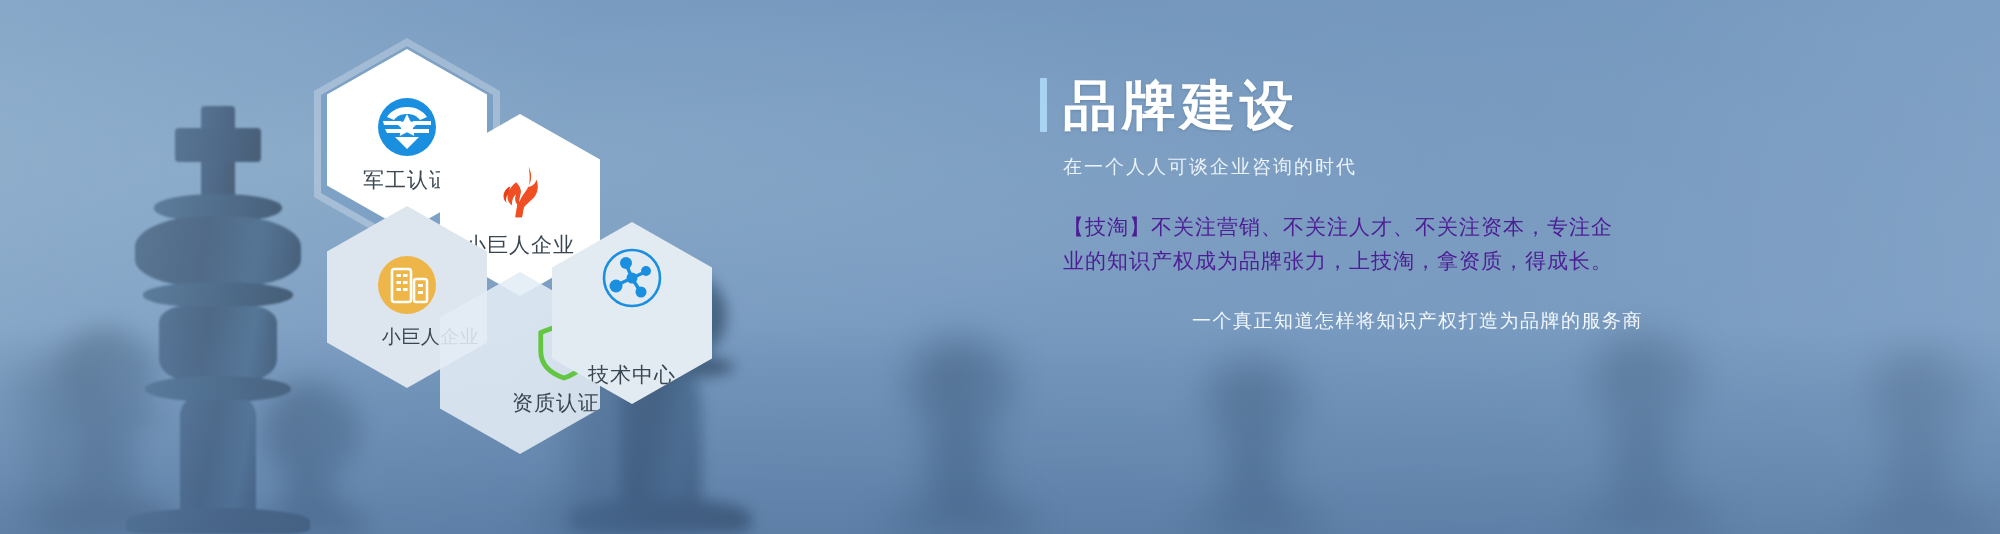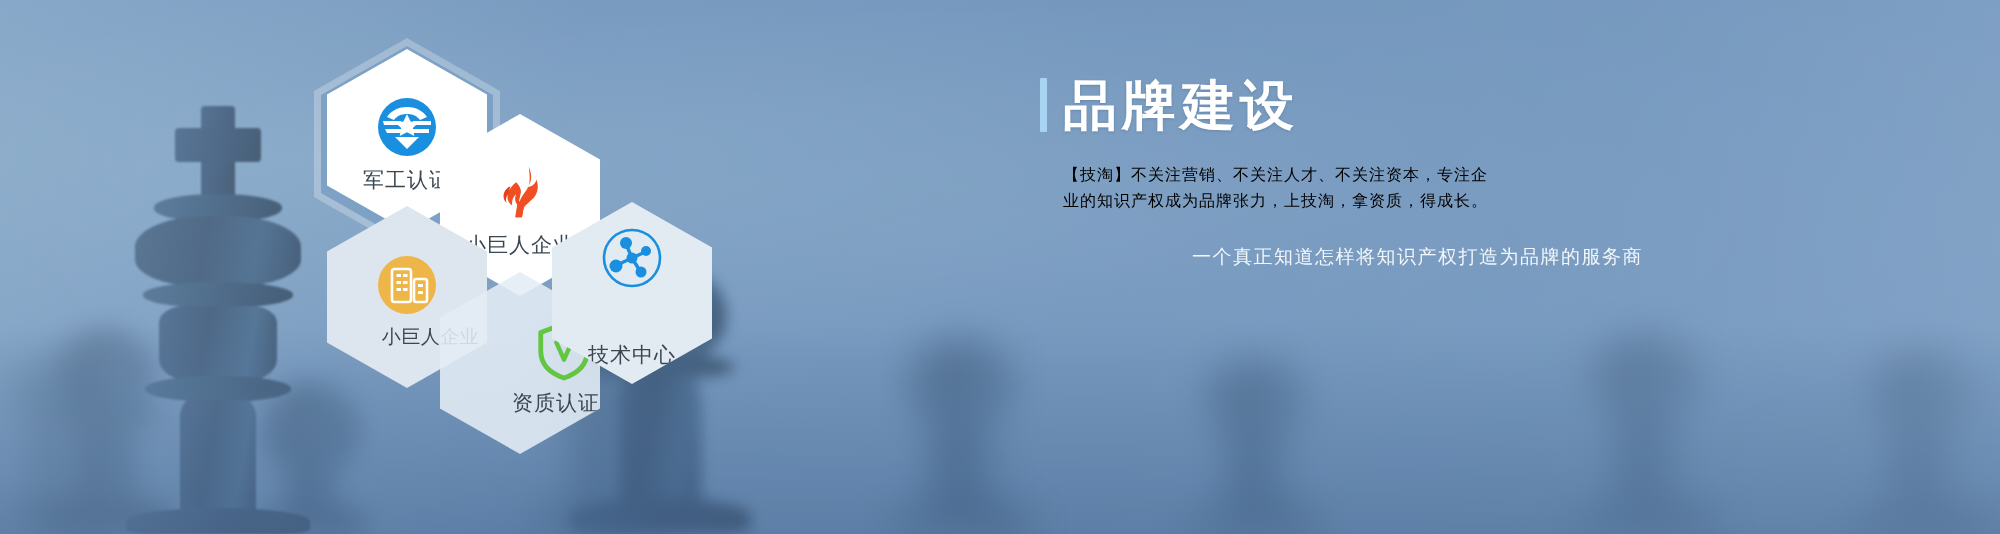--- a/index.html
+++ b/index.html
@@ -181,22 +181,22 @@
   .subtitle {
     margin-top: 22px;
     margin-left: 23px;
     font-size: 19px;
     color: #eaf2fa;
     letter-spacing: 2px;
   }
   .body-copy {
     margin-top: 30px;
     margin-left: 23px;
-    font-size: 16px;
-    color: #000000;
+    font-size: 21px;
+    color: #4c1d95;
     line-height: 1.62;
     letter-spacing: 1px;
     max-width: 580px;
   }
   .tagline {
     margin-top: 30px;
     margin-left: 23px;
     font-size: 19px;
     color: #f0f6fb;
     letter-spacing: 1.5px;
@@ -335,21 +335,21 @@
     <div class="hex glass" style="left:140px; top:250px;">
       <div class="hex-icon">
         <svg viewBox="0 0 64 64" width="62" height="62" aria-hidden="true">
           <path d="M32 5l24 9v19c0 14-10 23-24 28C18 56 8 47 8 33V14z" fill="none" stroke="#62c643" stroke-width="5" stroke-linejoin="round"></path>
           <path d="M24 24l8 18 8-18" fill="none" stroke="#62c643" stroke-width="4.5" stroke-linecap="round" stroke-linejoin="round"></path>
         </svg>
       </div>
       <div class="hex-label">资质认证</div>
     </div>
 
-    <div class="hex frost2" style="left:252px; top:180px;gap:44px;">
+    <div class="hex frost2" style="left:252px; top:200px;gap:44px;">
       <div class="hex-icon">
         <svg viewBox="0 0 64 64" width="64" height="64" aria-hidden="true">
           <circle cx="32" cy="32" r="28" fill="none" stroke="#1a8fe0" stroke-width="2.6"></circle>
           <line x1="32" y1="32" x2="26" y2="18" stroke="#1a8fe0" stroke-width="3.4"></line>
           <line x1="32" y1="32" x2="17" y2="39" stroke="#1a8fe0" stroke-width="3.4"></line>
           <line x1="32" y1="32" x2="45" y2="26" stroke="#1a8fe0" stroke-width="3.4"></line>
           <line x1="32" y1="32" x2="40" y2="45" stroke="#1a8fe0" stroke-width="3.4"></line>
           <circle cx="32" cy="32" r="5.5" fill="#1a8fe0"></circle>
           <circle cx="26" cy="17" r="6" fill="#1a8fe0"></circle>
           <circle cx="16" cy="40" r="6.5" fill="#1a8fe0"></circle>
@@ -361,20 +361,21 @@
     </div>
 
 
   </div>
 
   <div class="text-block">
     <div class="title-row">
       <div class="title-bar"></div>
       <div class="main-title">品牌建设</div>
     </div>
+    <div class="subtitle">在一个人人可谈企业咨询的时代</div>
     <div class="body-copy">
       <div>【技淘】不关注营销、不关注人才、不关注资本，专注企</div>
       <div>业的知识产权成为品牌张力，上技淘，拿资质，得成长。</div>
     </div>
     <div class="tagline">一个真正知道怎样将知识产权打造为品牌的服务商</div>
   </div>
 
 </div>
 
 </body></html>

